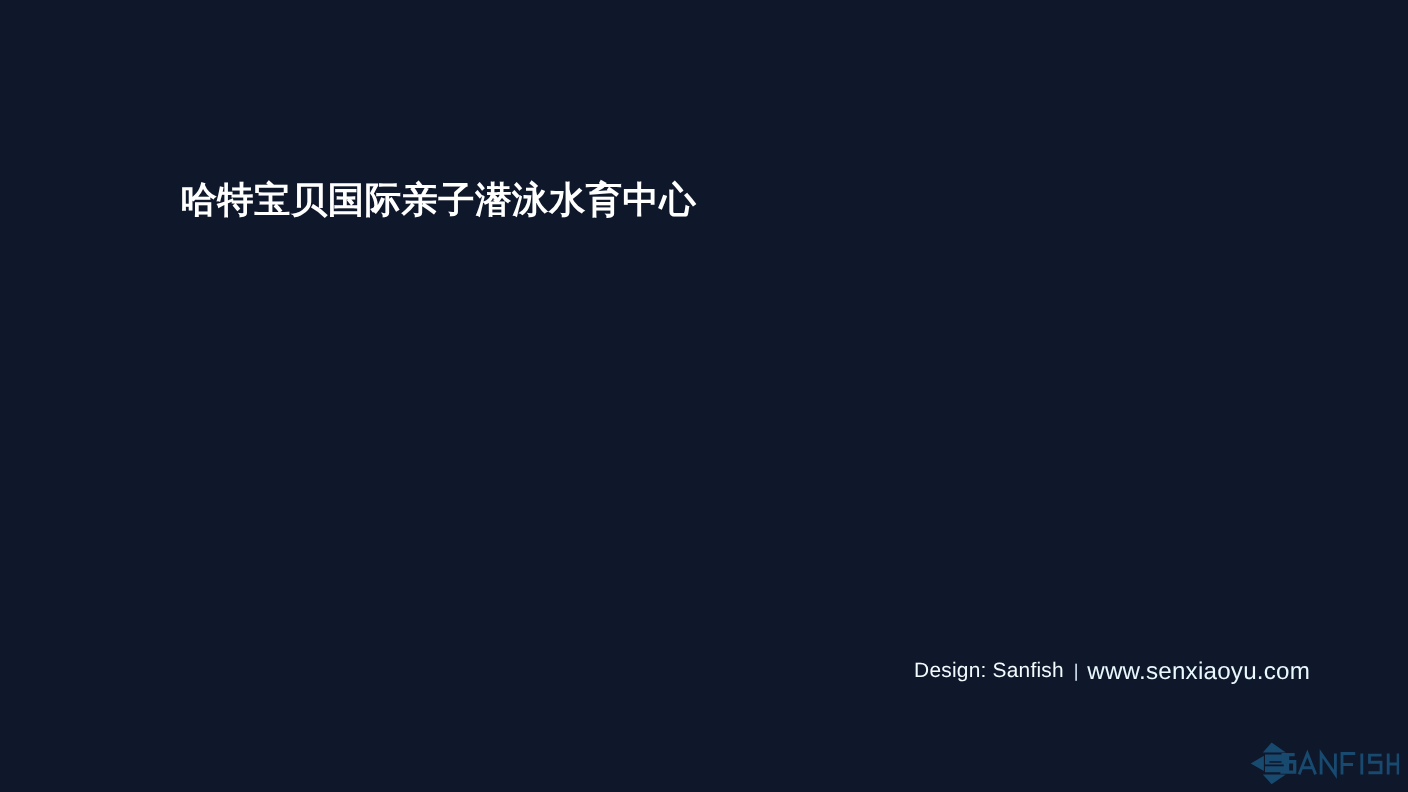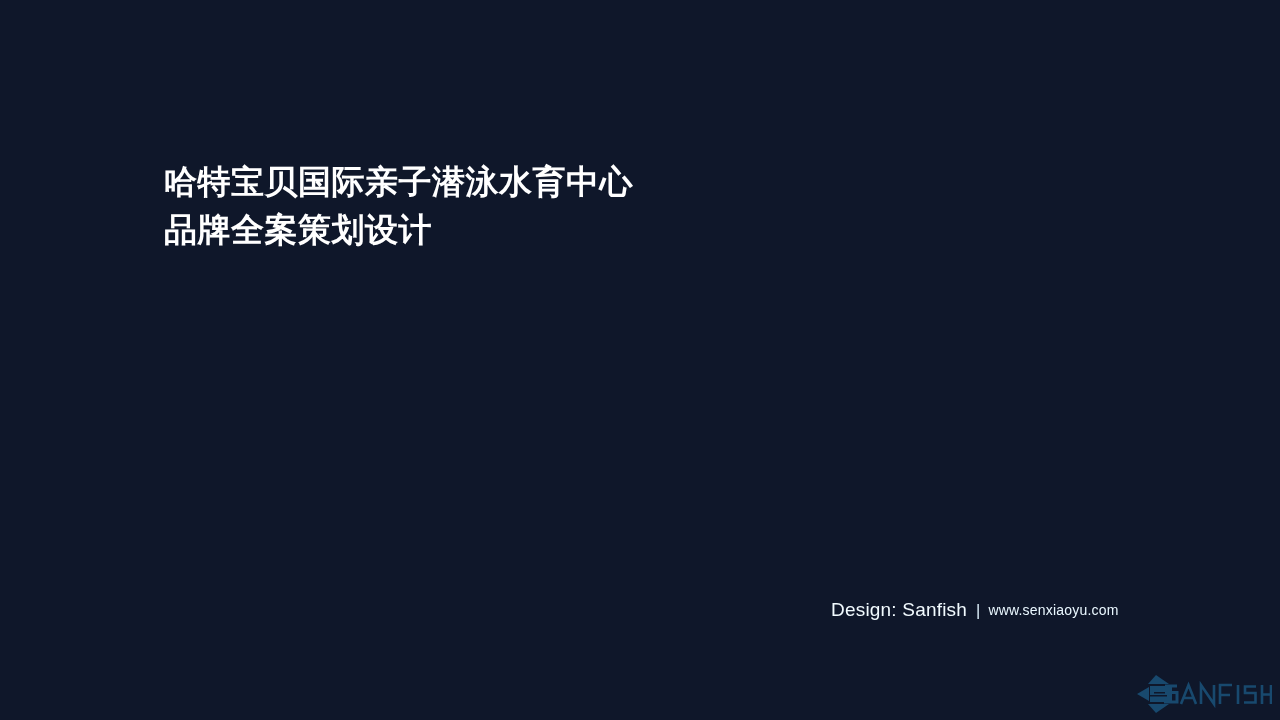--- a/index.html
+++ b/index.html
@@ -54,21 +54,21 @@
     letter-spacing: 0.2px;
   }
   .credit-sep {
     color: #dff2fd;
     font-size: 16.5px;
     line-height: 22px;
     padding: 0 8px 0 9px;
   }
   .credit-url {
     color: #eaf8ff;
-    font-size: 14px;
+    font-size: 22px;
     line-height: 22px;
     letter-spacing: 0.2px;
   }
 
   
   .logo {
     position: absolute;
     left: 1136px;
     top: 673px;
     width: 136px;
@@ -80,21 +80,20 @@
     display: block;
   }
 </style>
 </head>
 <body>
 
 <div class="slide">
 
   <div class="title-block">
     <span class="title-line">哈特宝贝国际亲子潜泳水育中心</span>
-    <span class="title-line">品牌全案策划设计</span>
   </div>
 
   <div class="credit">
     <span class="credit-design">Design: Sanfish</span>
     <span class="credit-sep">|</span>
     <span class="credit-url">www.senxiaoyu.com</span>
   </div>
 
   <div class="logo">
     <svg width="136" height="42" viewBox="0 0 136 42" aria-hidden="true">

